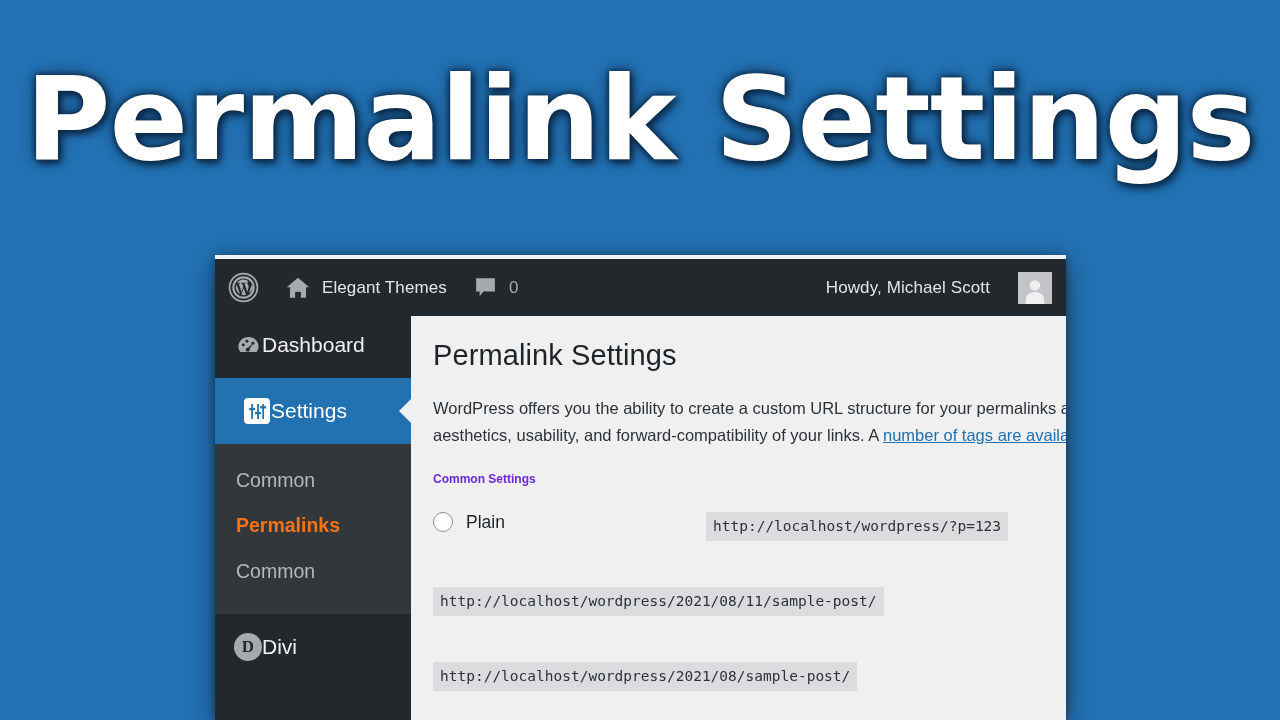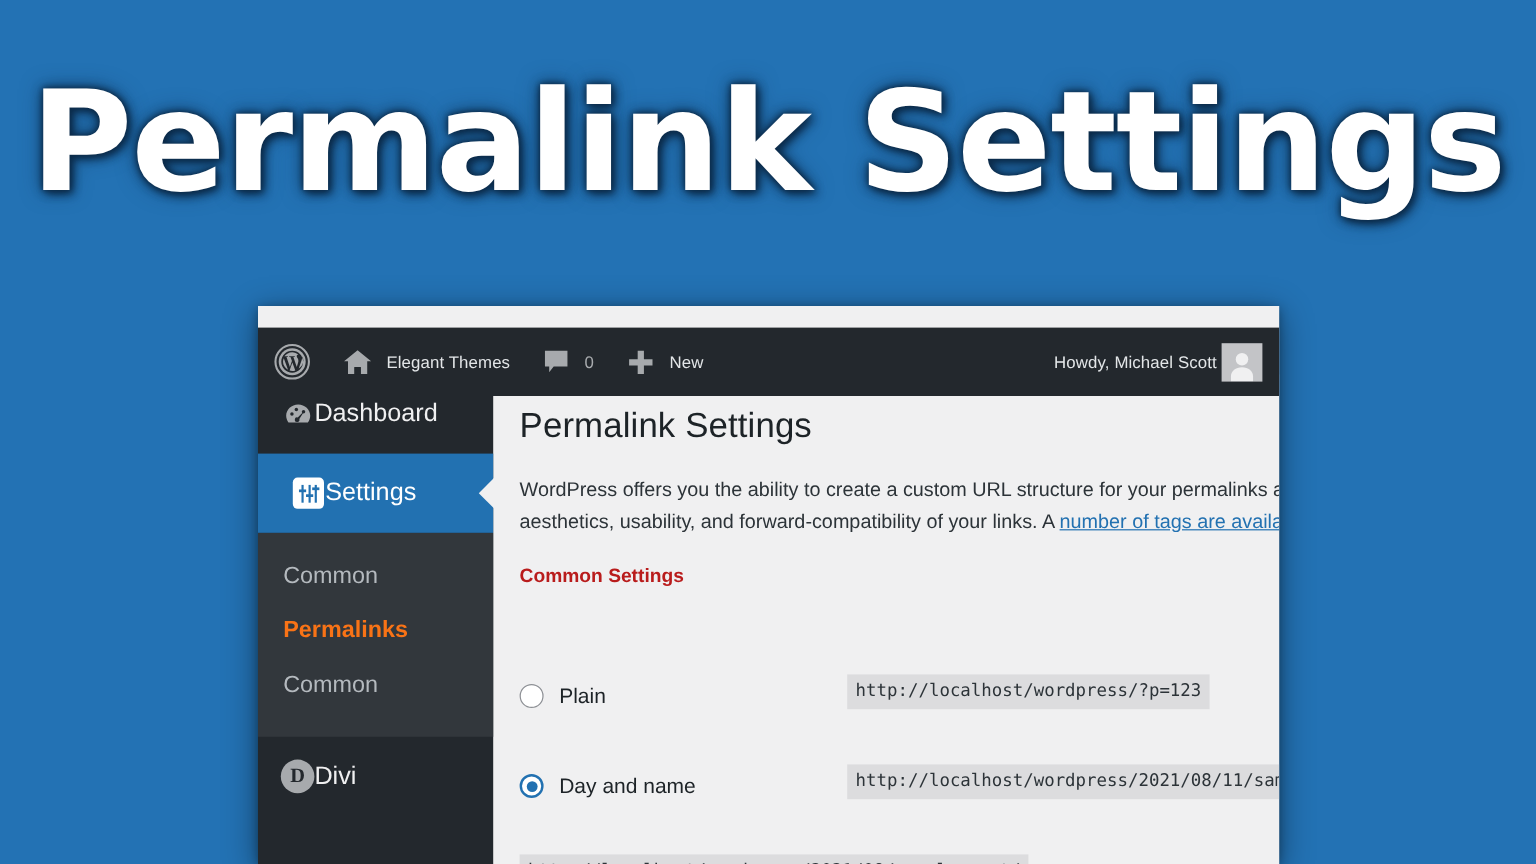--- a/index.html
+++ b/index.html
@@ -46,45 +46,45 @@
     width: 851px;
     height: 465px;
     overflow: hidden;
     background: #f0f0f1;
     box-shadow: 0 6px 26px rgba(0,0,0,0.45), 0 2px 8px rgba(0,0,0,0.35);
   }
 
   
   #admin-bar {
     position: absolute;
-    left: 0; top: 18px;
+    left: 0; top: 4px;
     width: 851px;
     height: 57px;
     background: #23282d;
     display: flex;
     align-items: center;
     color: #e3e6e8;
-    font-size: 14px;
+    font-size: 17px;
     z-index: 5;
   }
   .ab-group {
     display: flex;
     align-items: center;
     gap: 11px;
     padding: 0 13px;
     height: 57px;
     color: #e3e6e8;
   }
   .ab-label { font-weight: 400; letter-spacing: .1px; }
   .ab-count { color: #a7aaad; font-weight: 400; }
   #admin-bar-right {
     margin-left: auto;
     display: flex;
     align-items: center;
-    gap: 4px;
+    gap: 28px;
     padding-right: 14px;
   }
 
   .wp-logo-icon { width: 31px; height: 31px; display: block; }
   .home-icon    { width: 26px; height: 26px; display: block; }
   .comment-icon { width: 25px; height: 25px; display: block; }
   .plus-icon    { width: 26px; height: 26px; display: block; }
 
   .avatar {
     width: 34px; height: 32px;
@@ -197,30 +197,30 @@
     white-space: nowrap;
   }
   #intro-paragraph .line { display: block; }
   .inline-link {
     color: #2271b1;
     text-decoration: underline;
   }
 
   #section-heading {
     margin-top: 23px;
-    font-size: 16px;
+    font-size: 12px;
     font-weight: bold;
-    color: #b91c1c;
+    color: #6d28d9;
   }
 
   #options-list { margin-top: 26px; }
 
   .option-row {
     display: flex;
-    align-items: flex-end;
+    align-items: flex-start;
     height: 75px;
   }
   .option-left {
     display: flex;
     align-items: center;
     gap: 13px;
     width: 273px;
     flex: 0 0 273px;
   }
   .radio {
@@ -288,28 +288,20 @@
 
     <div class="ab-group">
       <span>
         <svg class="comment-icon" viewBox="0 0 24 24">
           <path d="M3 3.2 h18 v12.6 h-11 l-3.6 4.6 v-4.6 H3 Z" fill="#a7aaad"></path>
         </svg>
       </span>
       <span class="ab-count">0</span>
     </div>
 
-    <div class="ab-group">
-      <span>
-        <svg class="plus-icon" viewBox="0 0 24 24">
-          <path d="M9.6 3 h4.8 v6.6 H21 v4.8 h-6.6 V21 H9.6 v-6.6 H3 V9.6 h6.6 Z" fill="#a7aaad"></path>
-        </svg>
-      </span>
-      <span class="ab-label">New</span>
-    </div>
 
     <div id="admin-bar-right">
       <span class="ab-label">Howdy, Michael Scott</span>
       <span class="avatar">
         <svg viewBox="0 0 30 28">
           <circle cx="15" cy="9.4" r="5.2" fill="#f0f0f1"></circle>
           <path d="M15 16.1 c-5.3 0-9.2 3.3-9.2 7.4 V28 h18.4 v-4.5 c0-4.1-3.9-7.4-9.2-7.4 Z" fill="#f0f0f1"></path>
         </svg>
       </span>
     </div>
@@ -382,24 +374,20 @@
 
       <div class="option-row">
         <div class="option-left">
           <span class="radio"></span>
           <span class="option-label">Plain</span>
         </div>
         <code class="option-code">http://localhost/wordpress/?p=123</code>
       </div>
 
       <div class="option-row">
-        <div class="option-left">
-          <span class="radio checked"></span>
-          <span class="option-label">Day and name</span>
-        </div>
         <code class="option-code">http://localhost/wordpress/2021/08/11/sample-post/</code>
       </div>
 
       <div class="option-row">
         <code class="option-code">http://localhost/wordpress/2021/08/sample-post/</code>
       </div>
 
     </div>
   </div>
 </div>

